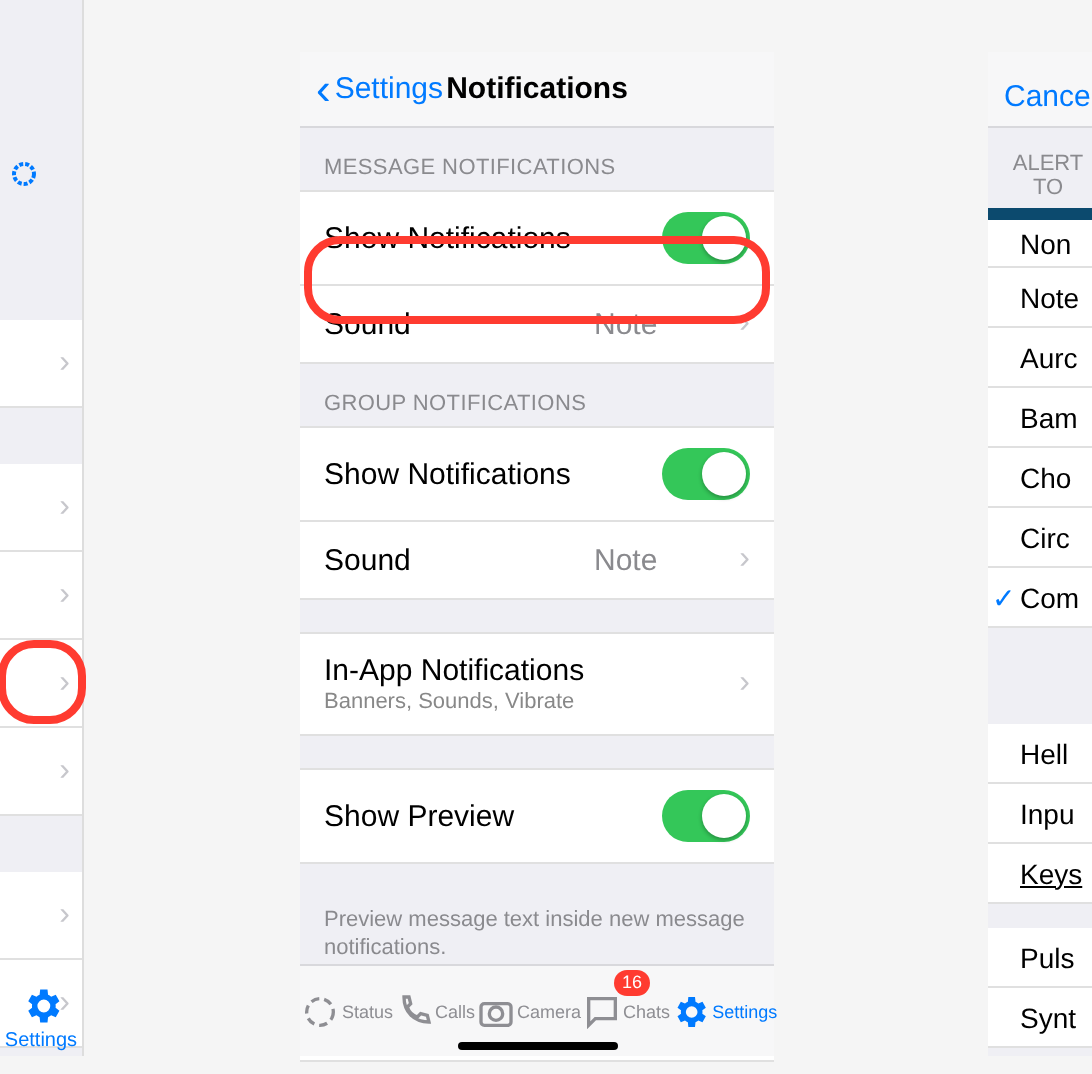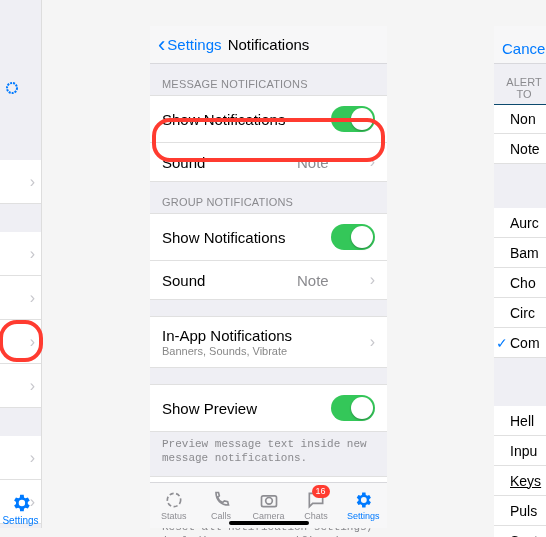--- a/index.html
+++ b/index.html
@@ -66,21 +66,21 @@
   }
   .back {
     color: #007aff;
     display: flex; align-items: center;
     font-size: 15px;
   }
   .back .arrow { font-size: 22px; margin-right: 2px; line-height: 1; }
   .nav-title {
     position: absolute; left: 0; right: 0;
     text-align: center;
-    font-weight: 400;
+    font-weight: 700;
     font-size: 15px;
     pointer-events: none;
   }
   .section-header {
     padding: 14px 12px 5px;
     font-size: 11px;
     color: #8a8a8e;
     text-transform: uppercase;
     letter-spacing: 0.2px;
   }
@@ -107,44 +107,43 @@
   .switch::after{
     content:"";
     position:absolute;
     width:22px;height:22px;
     background:#fff;
     border-radius:50%;
     top:2px; right:2px;
     box-shadow:0 1px 2px rgba(0,0,0,.3);
   }
   .section-footer {
-    padding: 5px 12px 10px;
+    padding: 21px 12px 10px;
     font-size: 11px;
     color:#8a8a8e;
     line-height:1.3;
-    font-family:Liberation Mono, monospace;
   }
   .destructive { color:#ff3b30; }
   .red-ring-center {
     position:absolute;
     border:4px solid #ff3b30;
     border-radius:18px;
     left:2px; right:2px;
     pointer-events:none;
   }
   .tabbar {
     position:absolute; bottom:0; left:0; right:0;
     height:46px;
     background:#f7f7f8;
     border-top:1px solid #d8d8dc;
     display:flex;
   }
   .tabbar .tab {
     flex:1;
-    display:flex; flex-direction:column;
+    display:flex; flex-direction:row;
     align-items:center; justify-content:center;
     font-size:9px;
     color:#8e8e93;
     gap:1px;
     position:relative;
   }
   .tabbar .tab.active { color:#007aff; }
   .tabbar svg{display:block;}
   .badge {
     position:absolute;
@@ -189,21 +188,21 @@
   }
   .panel-right .rrow{
     background:#fff;
     border-bottom:1px solid #e0e0e0;
     height:30px;
     display:flex; align-items:center;
     padding-left:16px;
     font-size:14px;
     white-space:nowrap;
   }
-  .panel-right .rrow.first{ border-top:1px solid #0c4a6e;text-align:right; }
+  .panel-right .rrow.first{ border-top:6px solid #0c4a6e;text-align:right; }
   .panel-right .check{
     position:absolute;
     left:2px;
     color:#007aff;
     font-size:14px;
   }
 </style>
 </head>
 <body>
 
@@ -354,21 +353,21 @@
     <span>Cancel</span>
   </div>
   <div class="hdr">ALERT TO</div>
   <div id="tone-list">
       <div class="rrow first" style="position: relative;">
         <span>Non</span>
       </div>
       <div class="rrow" style="position: relative;">
         <span>Note</span>
       </div>
-      <div class="rrow" style="position: relative; margin-top: 44px;">
+      <div class="rrow" style="position: relative;">
         <span>Aurc</span>
       </div>
       <div class="rrow" style="position: relative;">
         <span>Bam</span>
       </div>
       <div class="rrow" style="position: relative;">
         <span>Cho</span>
       </div>
       <div class="rrow" style="position: relative;">
         <span>Circ</span>
@@ -379,21 +378,21 @@
       </div>
       <div class="rrow" style="position: relative; margin-top: 48px;">
         <span>Hell</span>
       </div>
       <div class="rrow" style="position: relative;">
         <span>Inpu</span>
       </div>
       <div class="rrow" style="position: relative; text-decoration: underline;">
         <span>Keys</span>
       </div>
-      <div class="rrow" style="position: relative;">
+      <div class="rrow" style="position: relative; margin-top: 12px;">
         <span>Puls</span>
       </div>
       <div class="rrow" style="position: relative;">
         <span>Synt</span>
       </div>
     </div>
   <div class="hdr">CLASSIC</div>
 </div>
 
 </body></html>

